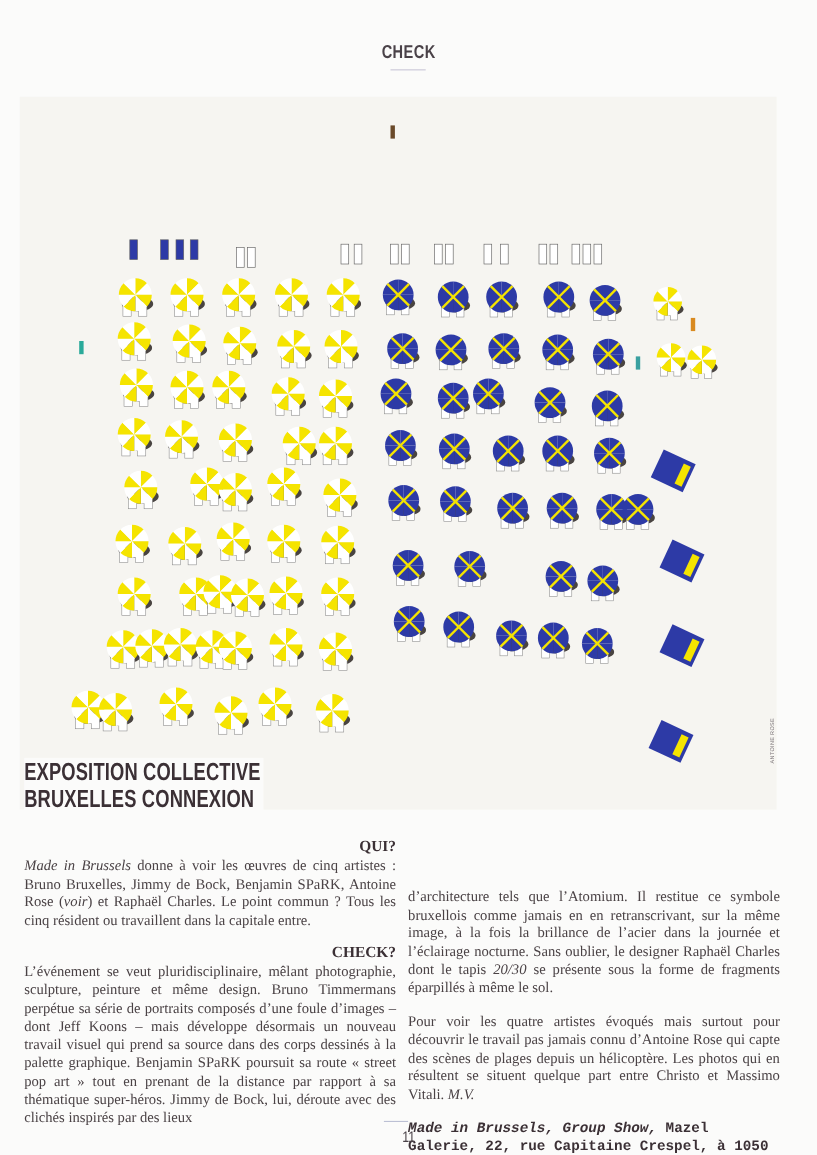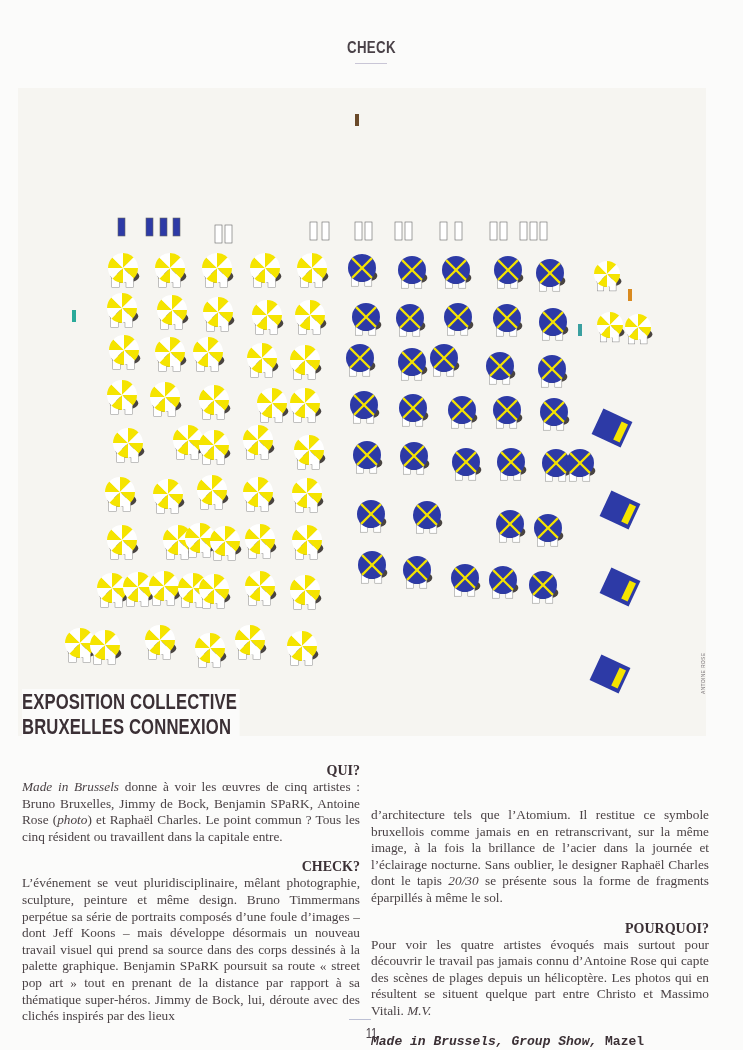--- a/index.html
+++ b/index.html
@@ -1162,26 +1162,25 @@
 
 <div class="credit">ANTOINE ROSE</div>
 
 <div class="title">
   <div>EXPOSITION COLLECTIVE</div>
   <div>BRUXELLES CONNEXION</div>
 </div>
 
 <div class="col col-left">
   <p class="h">QUI?</p>
-  <p class="p"><em>Made in Brussels</em><span> donne à voir les œuvres de cinq artistes : Bruno Bruxelles, Jimmy de Bock, Benjamin SPaRK, Antoine Rose (</span><em>photo</em><span>) et Raphaël Charles. Le point commun ? Tous les cinq résident ou travaillent dans la capitale entre.</span></p>
+  <p class="p"><em>Made in Brussels</em><span> donne à voir les œuvres de cinq artistes : Bruno Bruxelles, Jimmy de Bock, Benjamin SPaRK, Antoine Rose (</span><em>voir</em><span>) et Raphaël Charles. Le point commun ? Tous les cinq résident ou travaillent dans la capitale entre.</span></p>
   <p class="h">CHECK?</p>
   <p class="p">L’événement se veut pluridisciplinaire, mêlant photographie, sculpture, peinture et même design. Bruno Timmermans perpétue sa série de portraits composés d’une foule d’images – dont Jeff Koons – mais développe désormais un nouveau travail visuel qui prend sa source dans des corps dessinés à la palette graphique. Benjamin SPaRK poursuit sa route « street pop art » tout en prenant de la distance par rapport à sa thématique super-héros. Jimmy de Bock, lui, déroute avec des clichés inspirés par des lieux</p>
 </div>
 
 <div class="col col-right">
   <p class="p"><span>d’architecture tels que l’Atomium. Il restitue ce symbole bruxellois comme jamais en en retranscrivant, sur la même image, à la fois la brillance de l’acier dans la journée et l’éclairage nocturne. Sans oublier, le designer Raphaël Charles dont le tapis </span><em>20/30</em><span> se présente sous la forme de fragments éparpillés à même le sol.</span></p>
-  <p class="h">POURQUOI?</p>
   <p class="p"><span>Pour voir les quatre artistes évoqués mais surtout pour découvrir le travail pas jamais connu d’Antoine Rose qui capte des scènes de plages depuis un hélicoptère. Les photos qui en résultent se situent quelque part entre Christo et Massimo Vitali. </span><em>M.V.</em></p>
   <p class="info"><em>Made in Brussels, Group Show,</em><span> Mazel Galerie, 22, rue Capitaine Crespel, à 1050 Bruxelles. www.mazelgalerie.com</span><br><span>Jusqu’au 18 avril prochain.</span></p>
 </div>
 
 <div class="folio-rule"></div>
 <div class="folio">11</div>
 
 </body></html>

